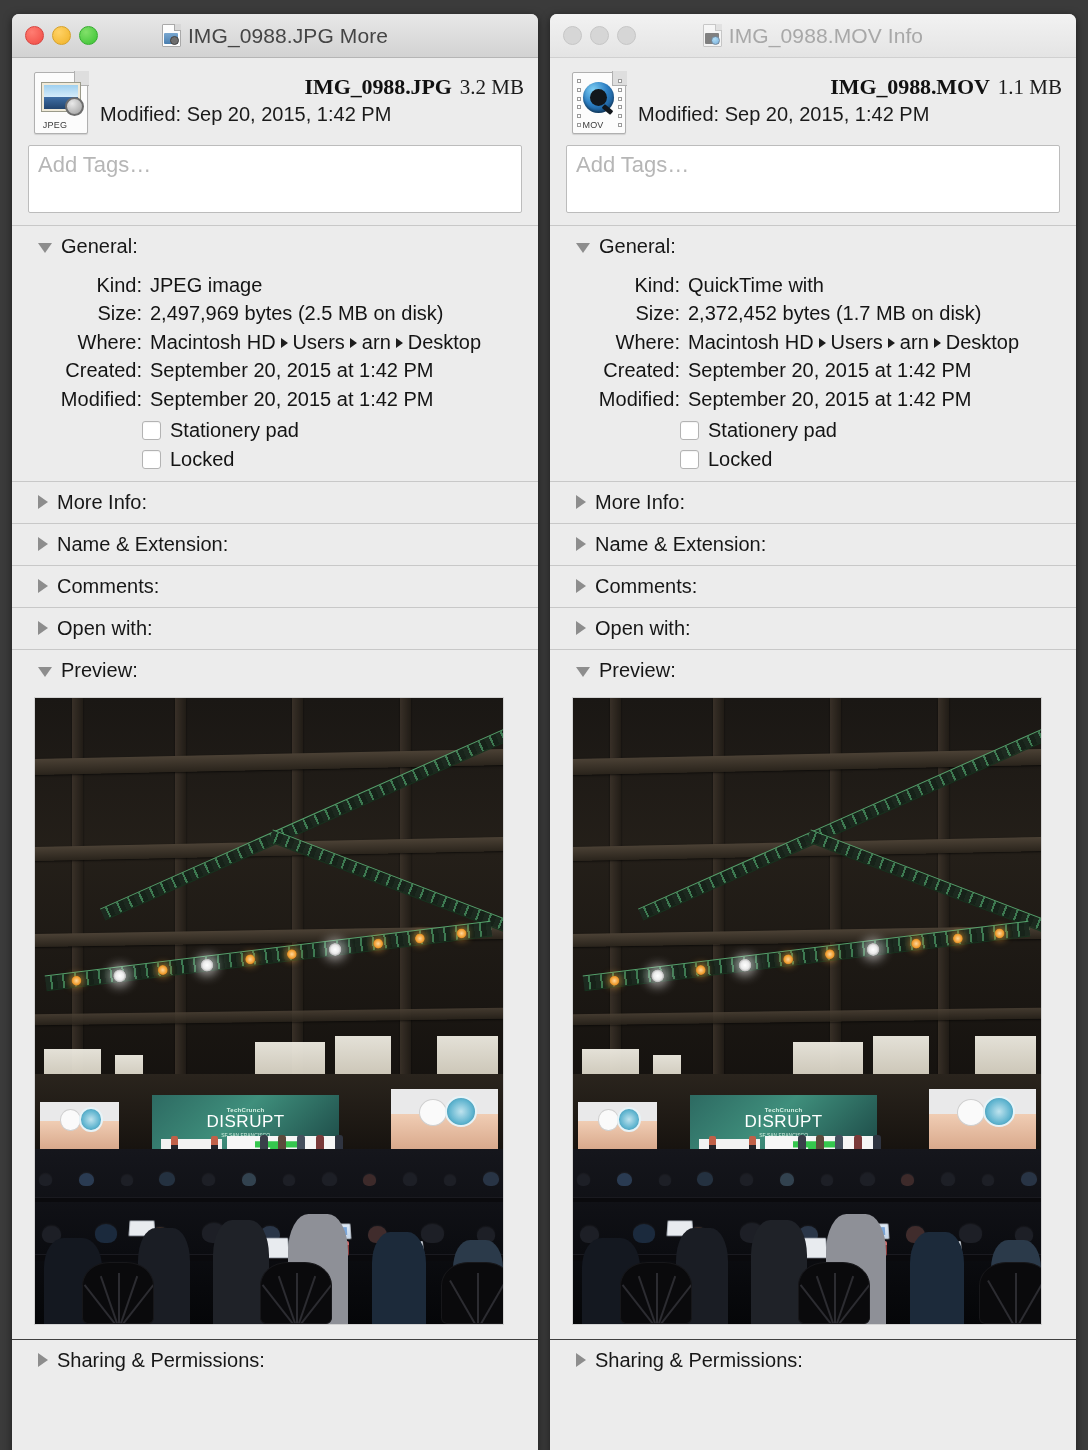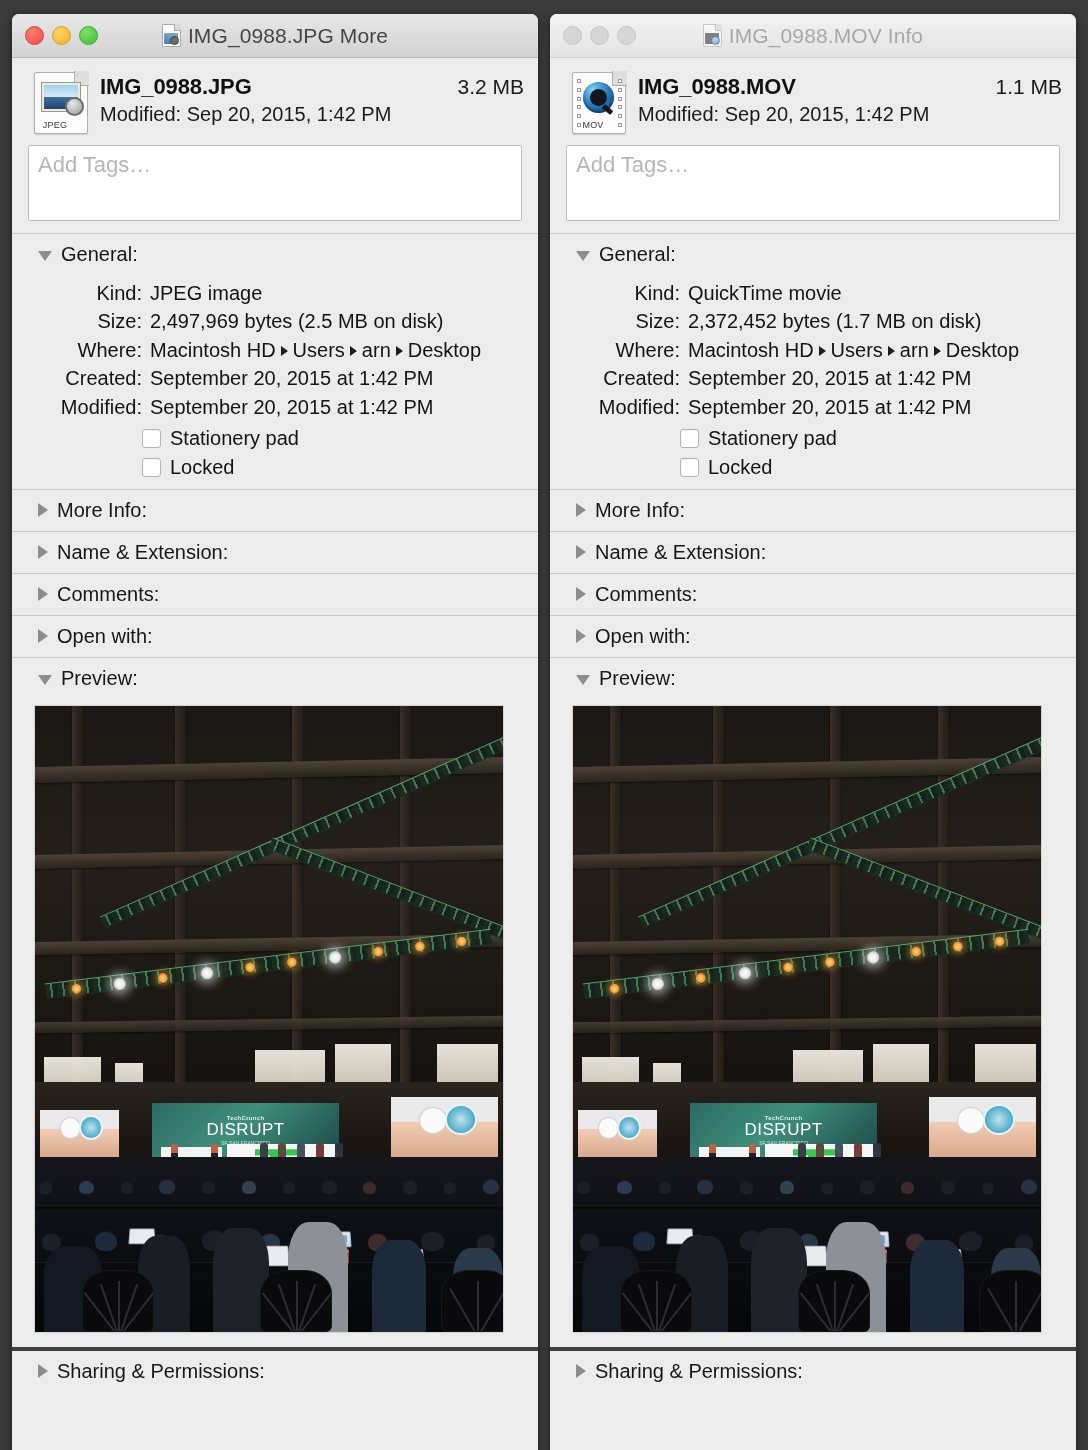--- a/index.html
+++ b/index.html
@@ -227,21 +227,22 @@
     width: 11px; height: 5px;
     background: #12171c;
     transform: rotate(40deg);
     border-radius: 1px;
   }
 
   .header-text { flex: 1; min-width: 0; padding-top: 4px; }
   .name-row {
     display: flex;
     align-items: baseline;
-    justify-content: space-between;
+    justify-content: flex-end;
+    font-family: Liberation Serif, serif;
   }
   .file-name {
     font-size: 22px;
     font-weight: bold;
     color: #111;
     letter-spacing: -0.1px;
   }
   .file-size {
     font-size: 21px;
     color: #1a1a1a;
@@ -251,21 +252,21 @@
   .modified-row {
     margin-top: 3px;
     font-size: 20px;
     color: #1a1a1a;
   }
   .modified-row .lbl { font-weight: 400; }
 
   
   .tags-wrap { padding: 3px 16px 12px 16px; }
   .tags-field {
-    height: 76px;
+    height: 68px;
     background: #fff;
     border: 1px solid #bcbcbc;
     border-radius: 2px;
     padding: 6px 9px;
   }
   .tags-placeholder {
     font-size: 22px;
     color: #b6b6b6;
   }
 
@@ -554,21 +555,21 @@
     transform-origin: bottom center;
   }
   .pers-fore {
     position: absolute;
     bottom: 0;
     border-radius: 34% 34% 0 0;
   }
 
   
   .sharing-bar {
-    border-top: 4px solid #404040;
+    border-top: 1px solid #404040;
     background: #0f766e;
   }
 </style>
 </head>
 <body>
 
 <div class="desktop">
 
   <div class="window left">
 
@@ -902,21 +903,21 @@
 
       <div class="sep"></div>
       <div class="section-head">
         <span class="tri open"></span>
         <span class="section-title">General:</span>
       </div>
 
       <div class="general-body">
         <div class="grow">
           <span class="lbl">Kind:</span>
-          <span class="val">QuickTime movie</span>
+          <span class="val">QuickTime with</span>
         </div>
         <div class="grow">
           <span class="lbl">Size:</span>
           <span class="val">2,372,452 bytes (1.7 MB on disk)</span>
         </div>
         <div class="grow">
           <span class="lbl">Where:</span>
           <span class="val">
             <span>Macintosh HD</span><i class="chev"></i><span>Users</span><i class="chev"></i><span>arn</span><i class="chev"></i><span>Desktop</span>
           </span>

